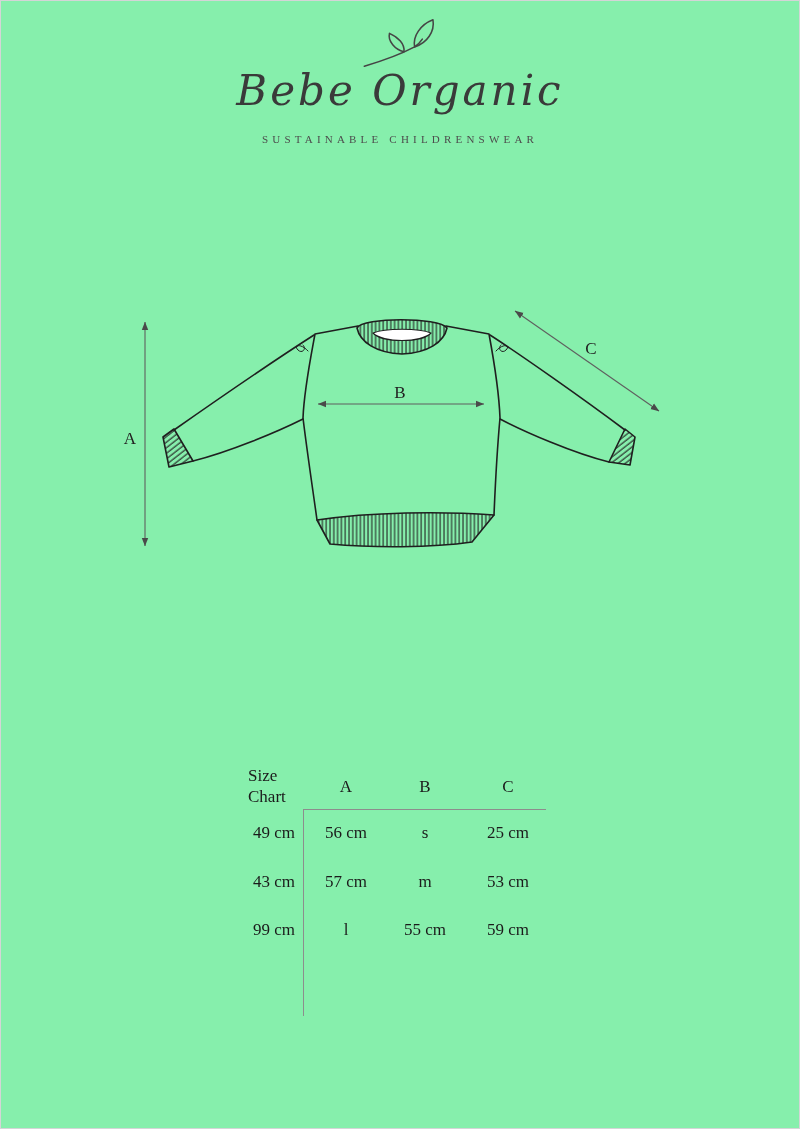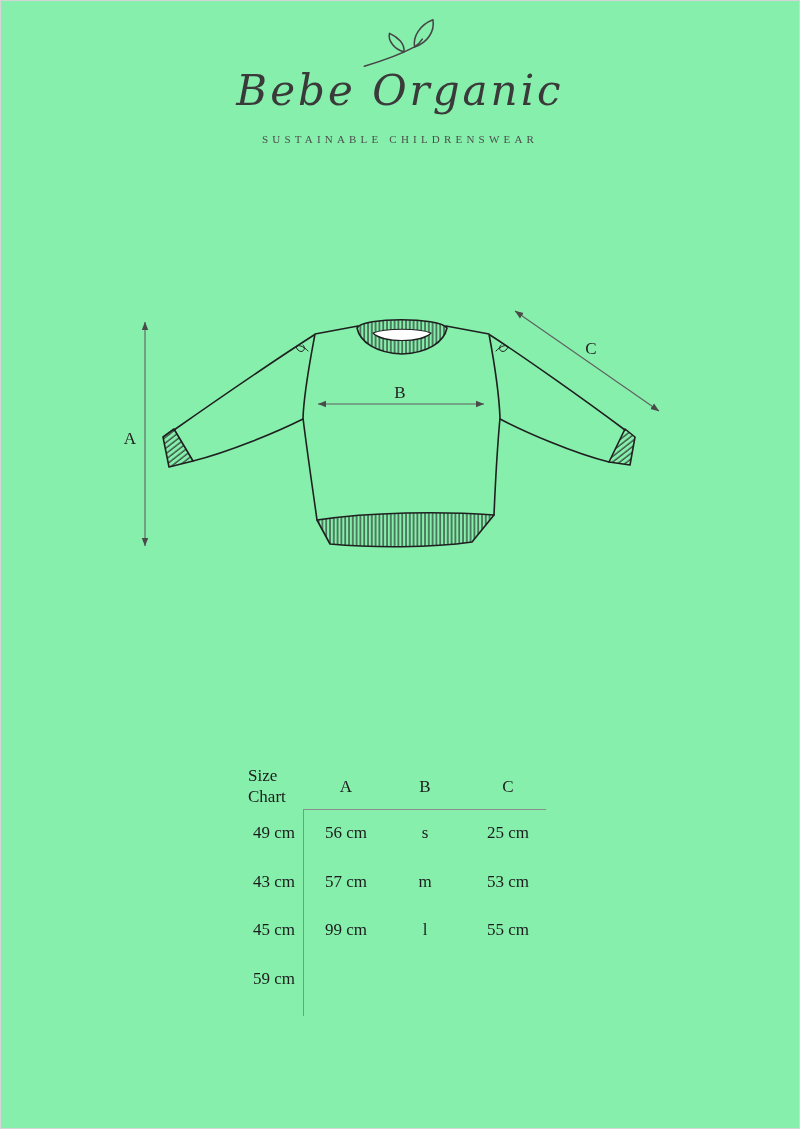--- a/index.html
+++ b/index.html
@@ -115,21 +115,20 @@
       <div class="st-cell">49 cm</div>
       <div class="st-cell">56 cm</div>
 
       <div class="st-cell">s</div>
       <div class="st-cell">25 cm</div>
       <div class="st-cell">43 cm</div>
       <div class="st-cell">57 cm</div>
 
       <div class="st-cell">m</div>
       <div class="st-cell">53 cm</div>
-      <div class="st-cell">45 cm</div>
       <div class="st-cell">99 cm</div>
 
       <div class="st-cell">l</div>
       <div class="st-cell">55 cm</div>
       <div class="st-cell">59 cm</div>
     </div>
   </div>
 
 </div>
 

